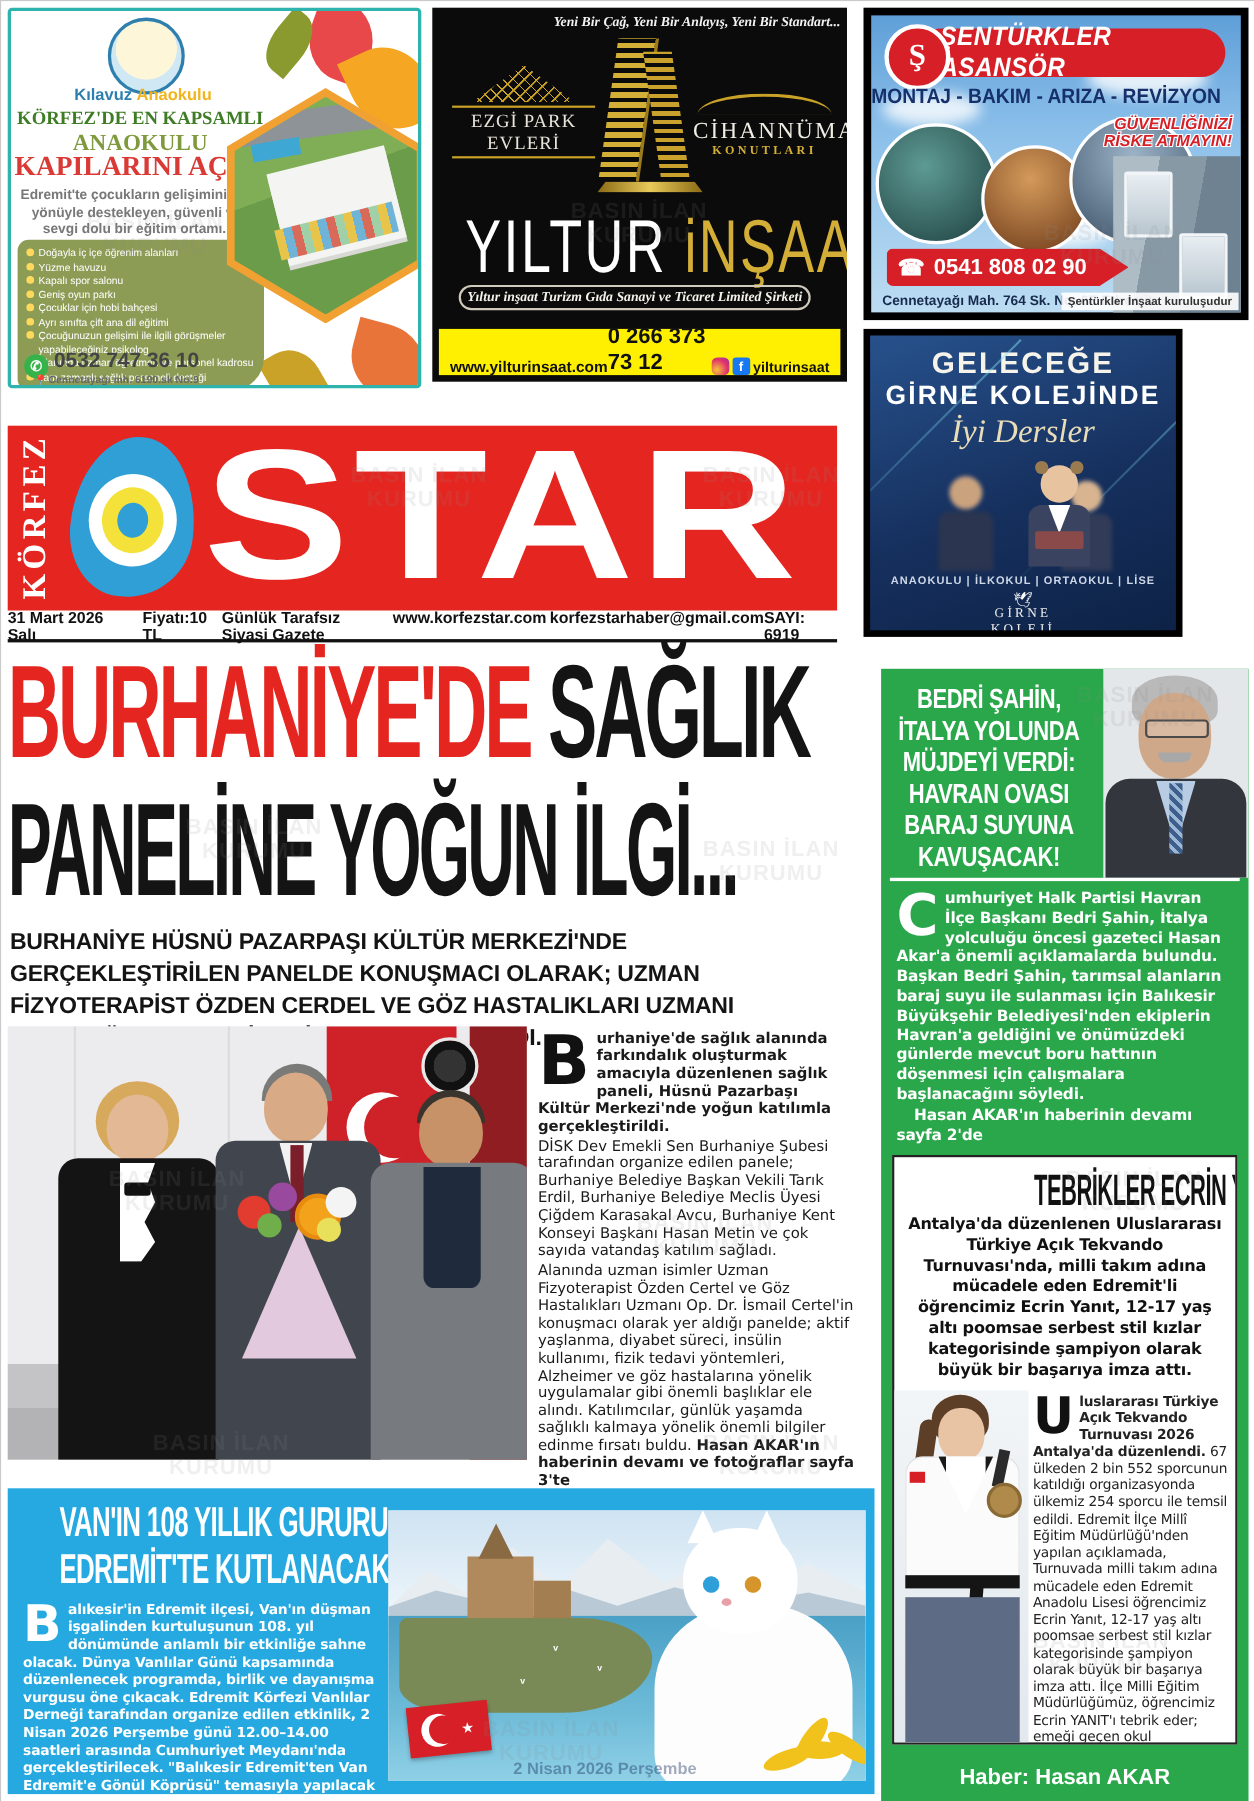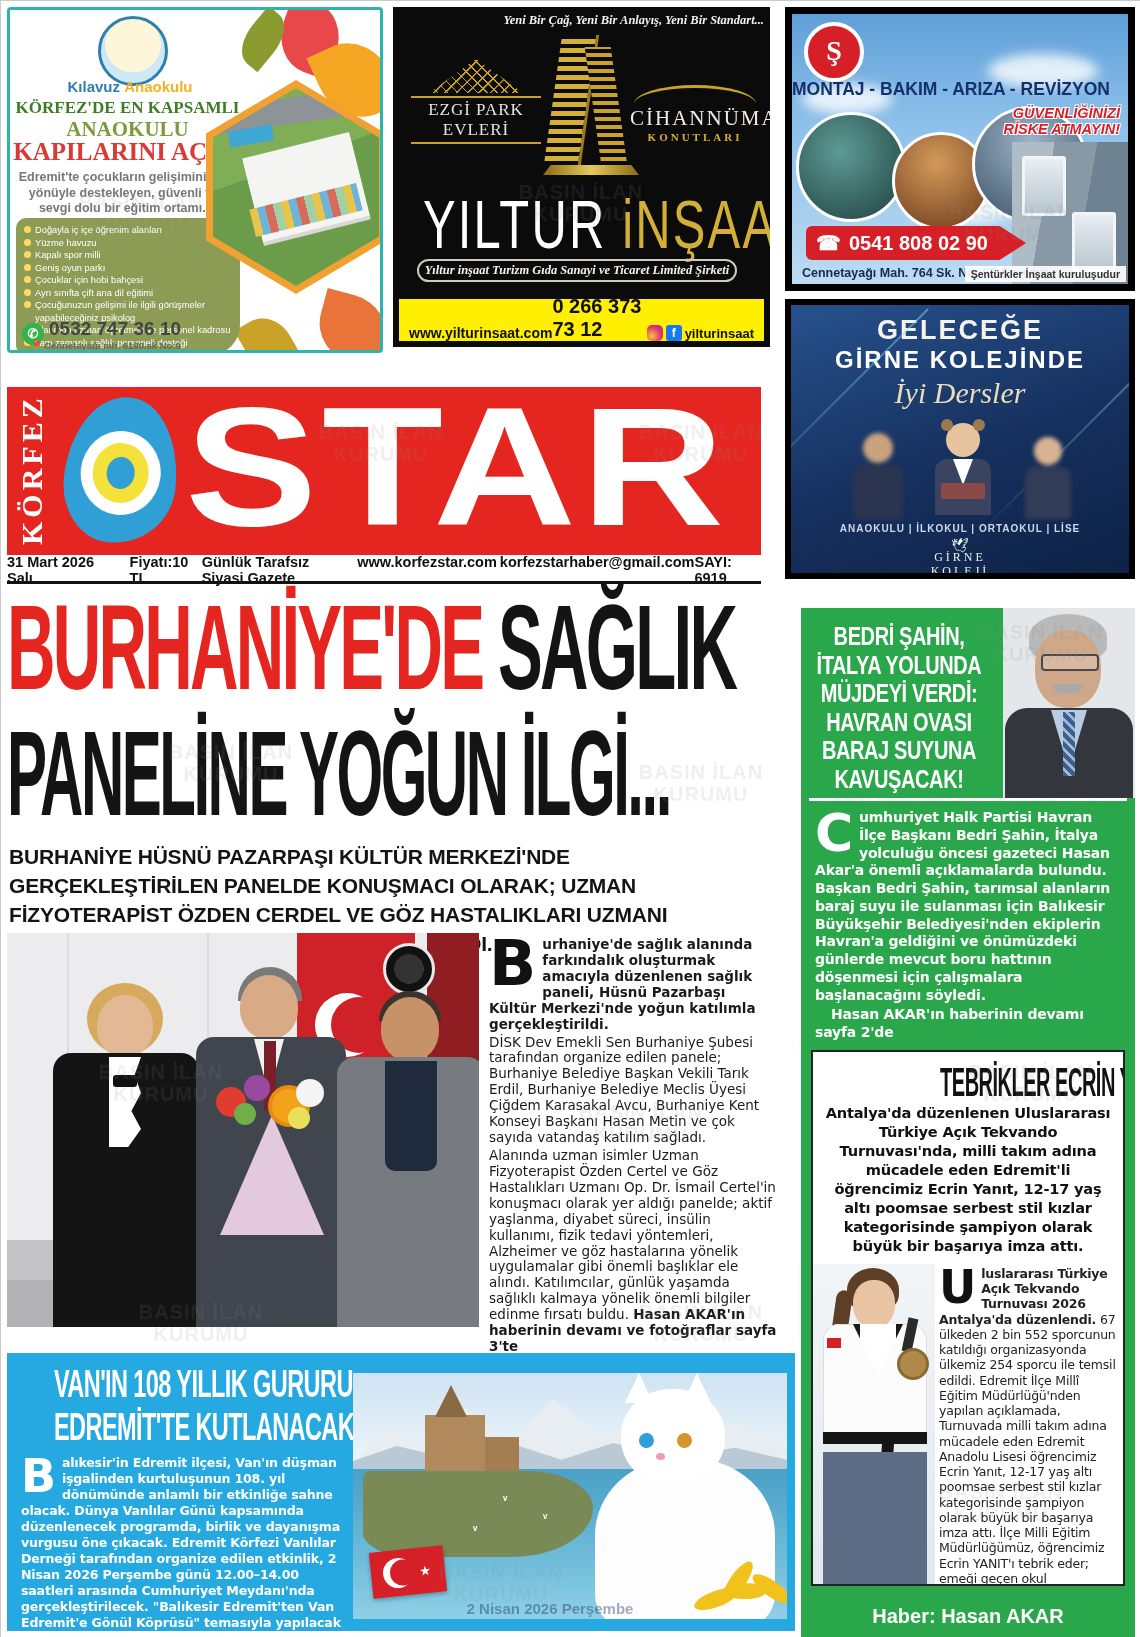--- a/index.html
+++ b/index.html
@@ -109,21 +109,21 @@
   .ad3 .lift{position:absolute;width:38px;height:54px;background:linear-gradient(180deg,#e8eef2,#b9c6cf);
        border:3px solid #f2f5f7;border-radius:3px;}
   .ad3 .telstrip{position:absolute;left:14px;top:212px;width:210px;height:34px;background:#d61f26;
        border-radius:6px;clip-path:polygon(0 0,88% 0,100% 50%,88% 100%,0 100%);
        color:#fff;font-weight:bold;font-size:20px;display:flex;align-items:center;gap:8px;padding-left:10px;}
   .ad3 .addr{position:absolute;left:10px;top:252px;color:#172b4d;font-weight:bold;font-size:12.5px;}
   .ad3 .foot{position:absolute;right:2px;bottom:2px;background:rgba(255,255,255,.9);color:#333;
        font-size:10.5px;font-weight:bold;padding:2px 6px;}
 
   
-  .girne{left:784px;top:298px;width:350px;height:280px;background:#000;padding:0;}
+  .girne{left:784px;top:298px;width:290px;height:280px;background:#000;padding:0;}
   .girne .in{position:absolute;left:6px;top:6px;right:6px;bottom:6px;overflow:hidden;text-align:center;
        background:linear-gradient(160deg,#27518c 0,#16305e 55%,#0d2246 100%);}
   .girne .streak{position:absolute;width:2px;height:300px;background:linear-gradient(#7fe0f0,transparent);
        opacity:.5;transform:rotate(45deg);}
   .girne .g1{margin-top:10px;color:#f6f3ea;font-weight:bold;font-size:27px;letter-spacing:2px;}
   .girne .g2{color:#d9cfa4;font-weight:bold;font-size:24px;letter-spacing:1px;}
   .girne .g3{color:#fff;font-weight:bold;font-size:24px;letter-spacing:2px;}
   .girne .script{font-family:"Liberation Serif",serif;font-style:italic;font-size:30px;color:#e8ddb8;margin-top:2px;}
   .kid{position:absolute;}
   .girne .levels{position:absolute;left:0;right:0;top:218px;color:#cfd8e8;font-size:10px;letter-spacing:1px;font-weight:bold;}
@@ -298,21 +298,21 @@
       <div>
           <i></i>
           <span>Doğayla iç içe öğrenim alanları</span>
         </div>
       <div>
           <i></i>
           <span>Yüzme havuzu</span>
         </div>
       <div>
           <i></i>
-          <span>Kapalı spor milli</span>
+          <span>Kapalı spor salonu</span>
         </div>
       <div>
           <i></i>
           <span>Geniş oyun parkı</span>
         </div>
       <div>
           <i></i>
           <span>Çocuklar için hobi bahçesi</span>
         </div>
       <div>
@@ -380,20 +380,23 @@
         <span>yilturinsaat</span>
       </span>
     </div>
   </div>
 
   <div class="abs ad3">
     <div class="sky">
       <div class="cloud" style="left:10px;top:70px;width:90px;height:30px;"></div>
       <div class="cloud" style="right:30px;top:40px;width:110px;height:34px;"></div>
       <div class="cloud" style="left:120px;top:180px;width:100px;height:30px;"></div>
+      <div class="banner">
+        <span>ŞENTÜRKLER ASANSÖR</span>
+      </div>
       <div class="scircle">Ş</div>
       <div class="services">
         <span class="cond" style="transform:scaleX(.92);">MONTAJ - BAKIM - ARIZA - REVİZYON</span>
       </div>
       <div class="circ" style="left:4px;top:98px;width:104px;height:104px;background:radial-gradient(circle at 40% 35%,#5e9a94,#1d3f3e);"></div>
       <div class="circ" style="left:100px;top:118px;width:92px;height:92px;background:radial-gradient(circle at 45% 30%,#d49a5a,#6e3a1a);"></div>
       <div class="circ" style="left:180px;top:92px;width:110px;height:110px;background:radial-gradient(circle at 50% 30%,#9db4c8,#3c5268);"></div>
       <div class="warn">GÜVENLİĞİNİZİ RİSKE ATMAYIN!</div>
       <div class="bld">
         <div class="lift" style="left:10px;top:14px;"></div>

